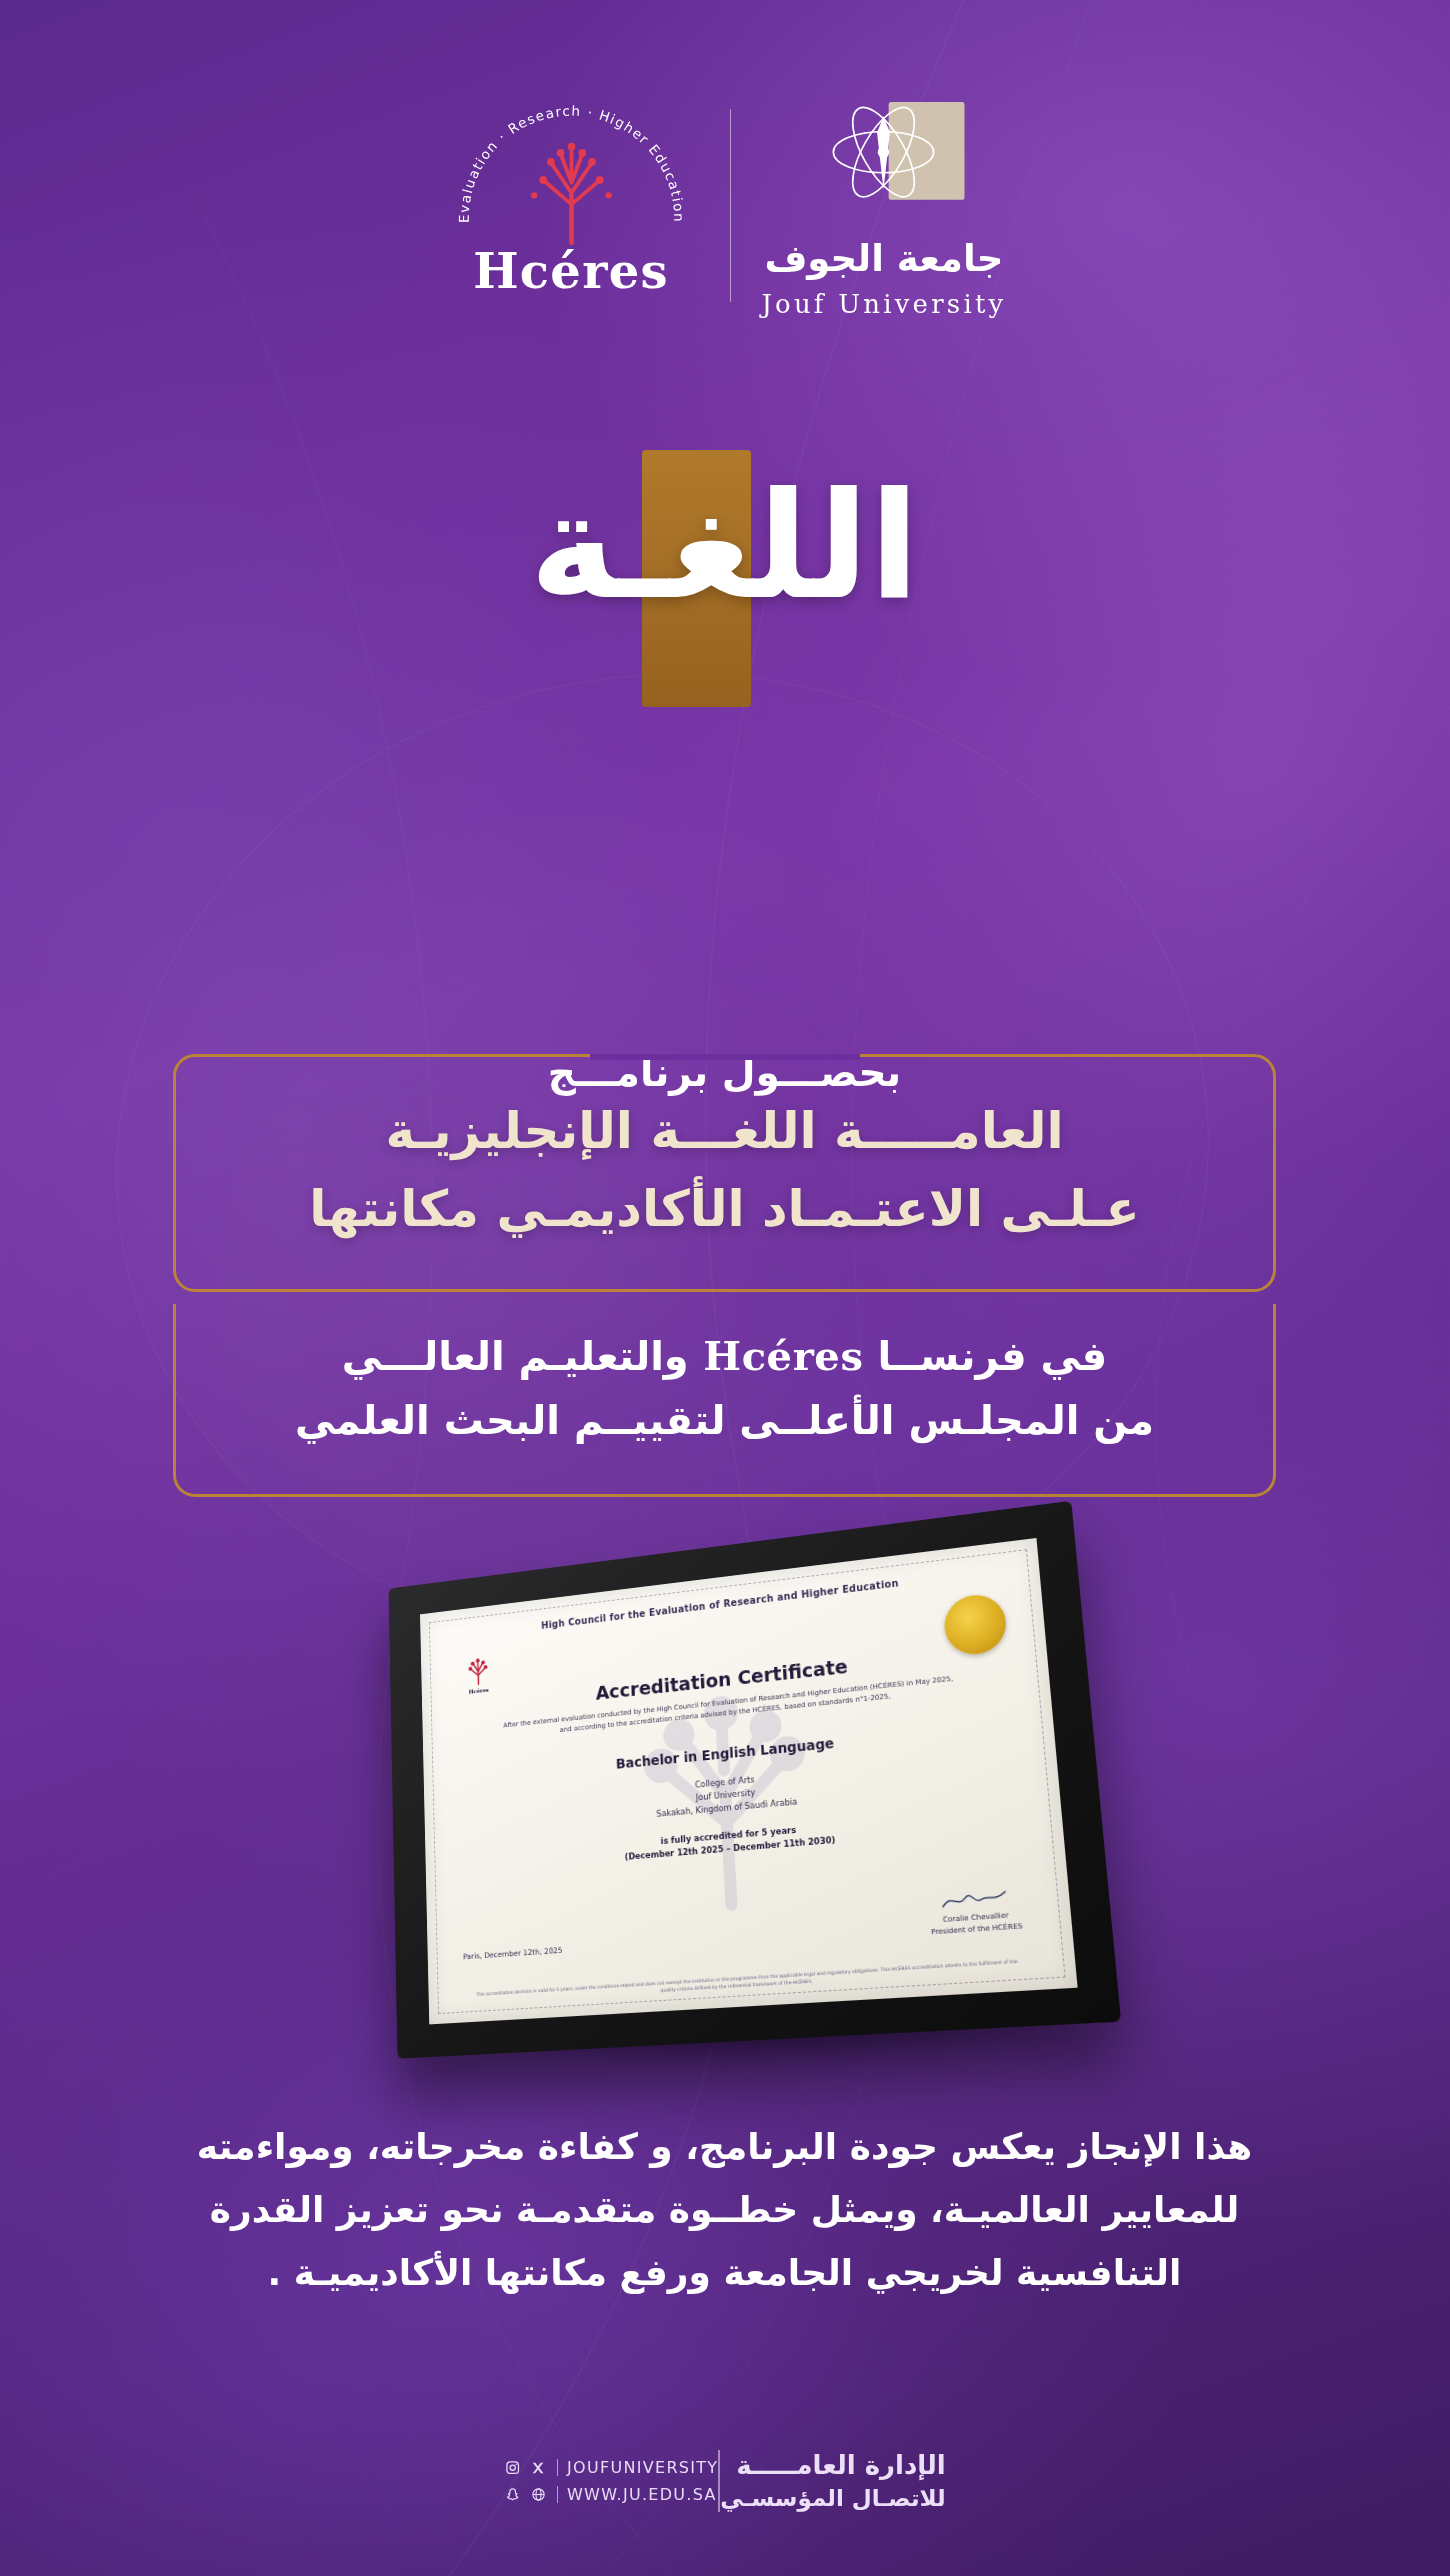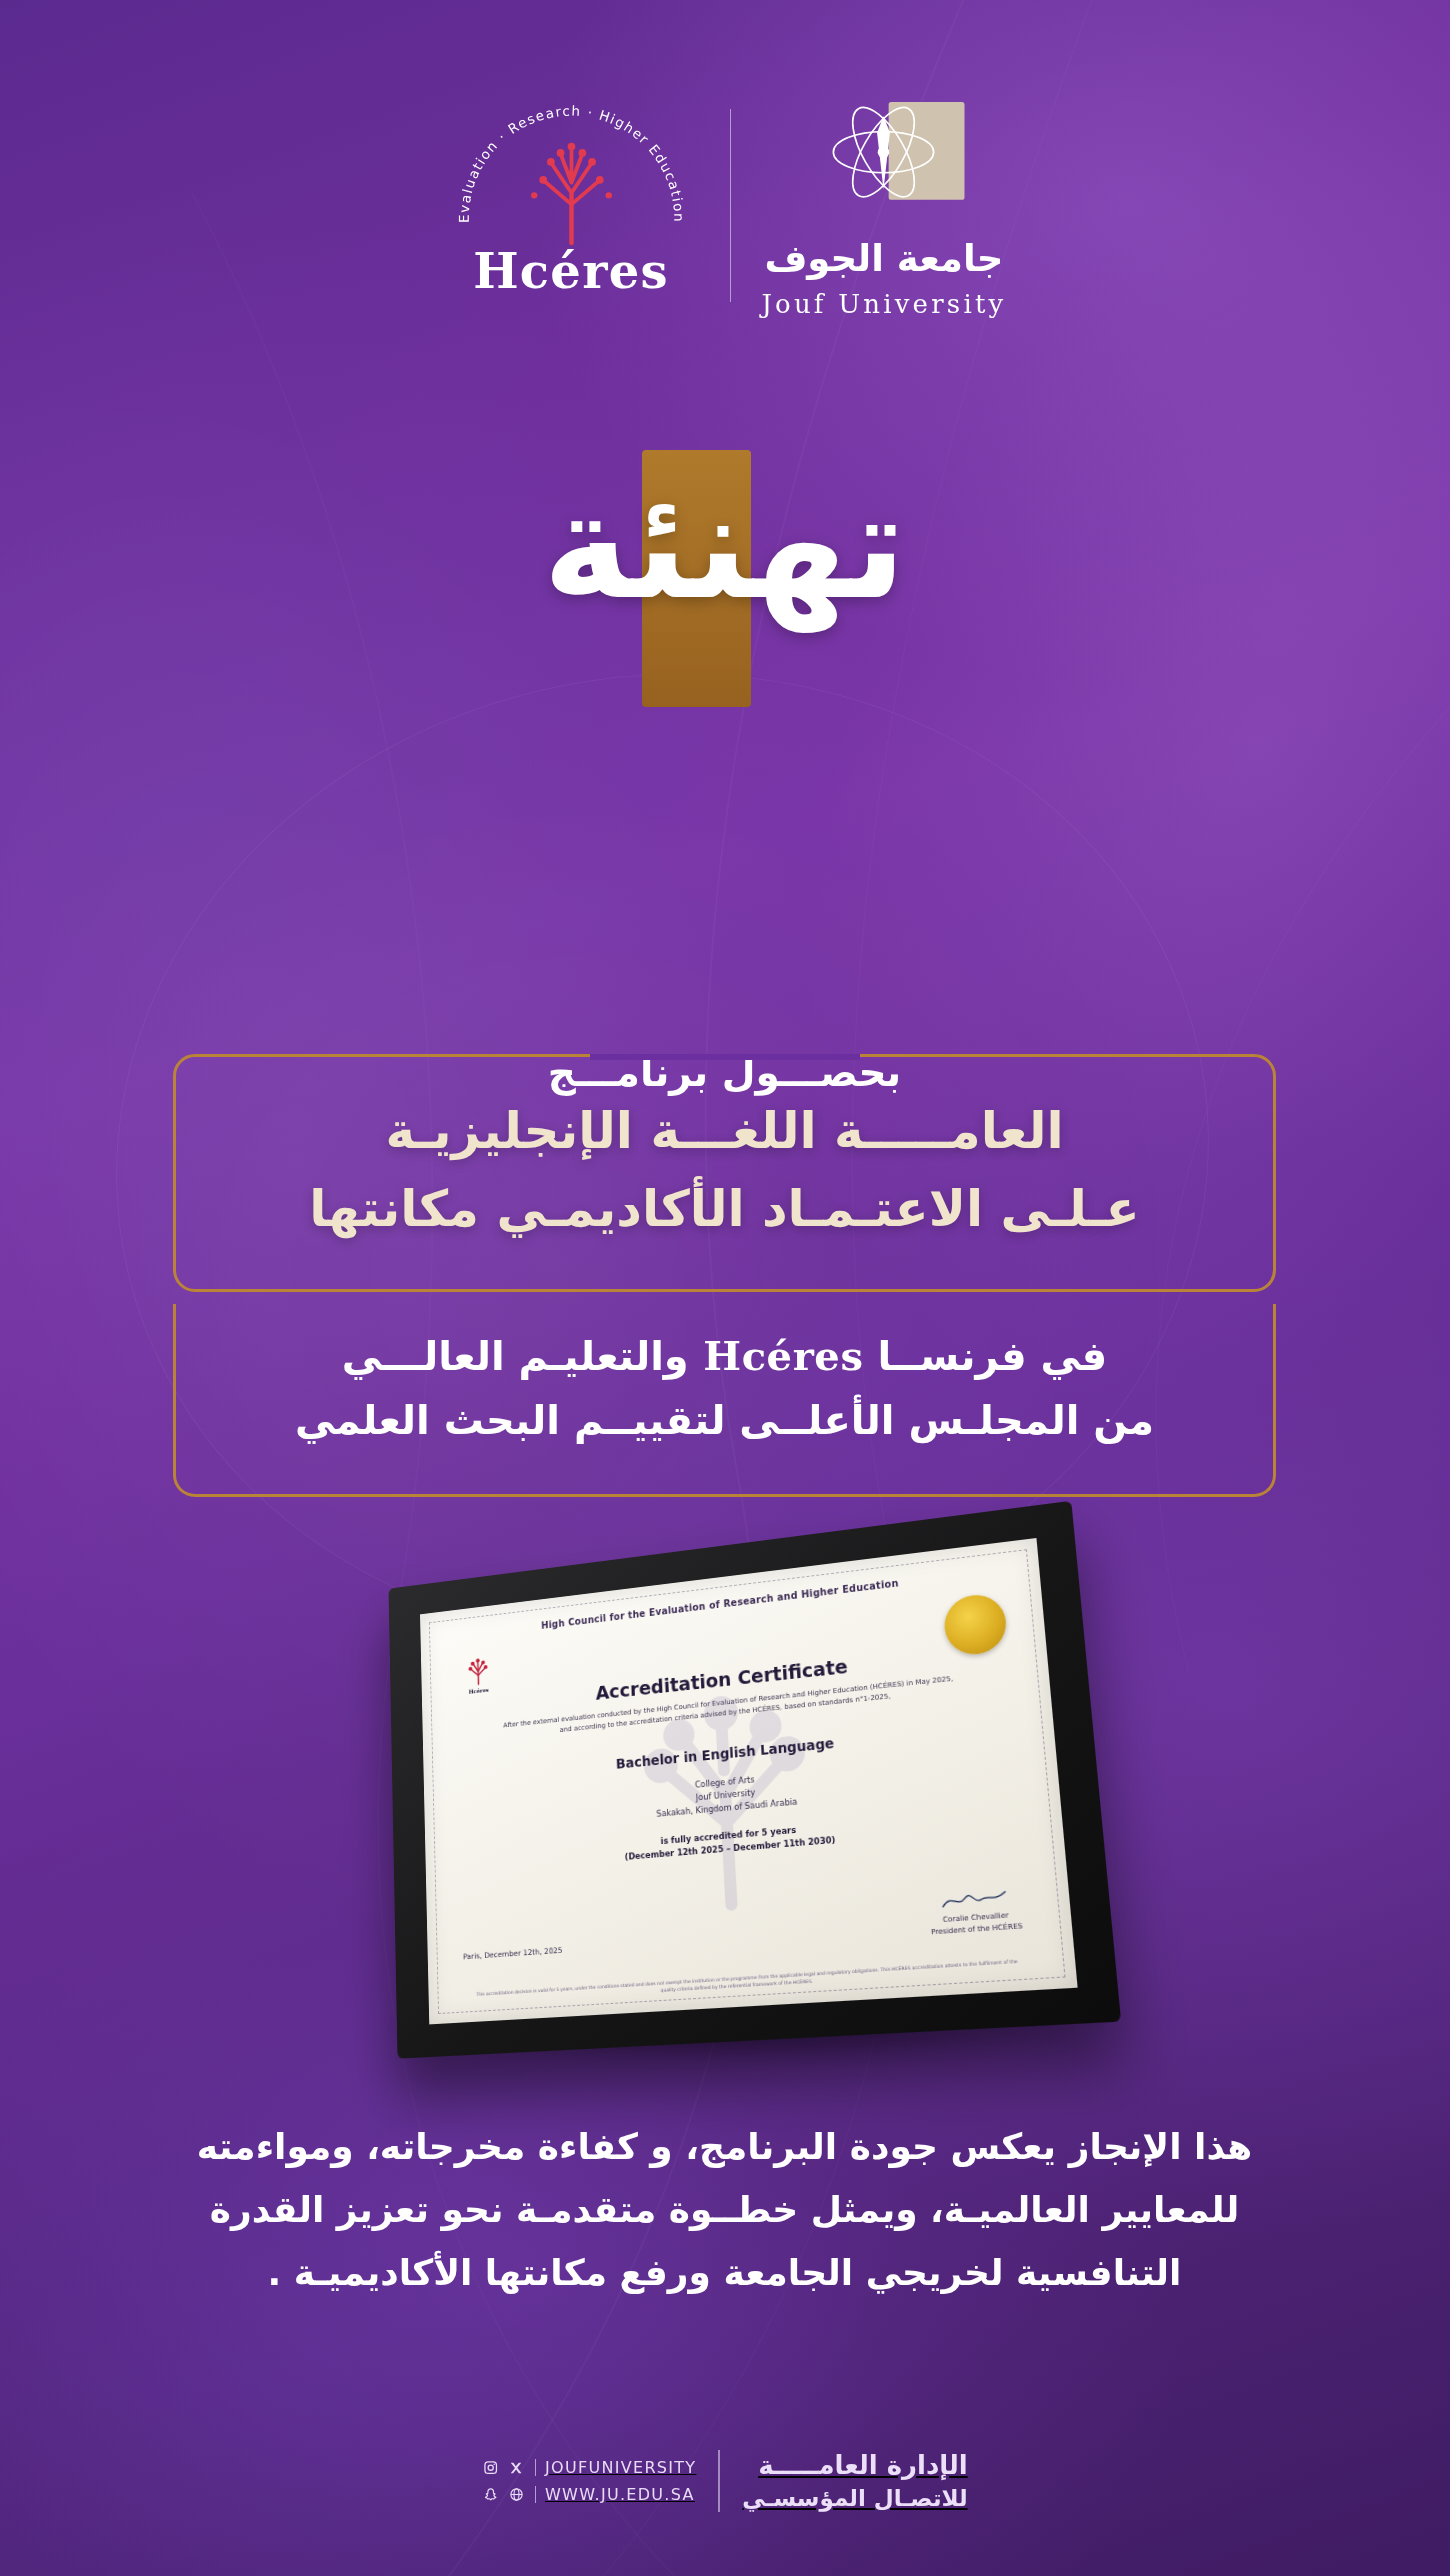--- a/index.html
+++ b/index.html
@@ -418,23 +418,21 @@
   }
 
   
   .footer {
     position: absolute;
     bottom: 62px;
     left: 0; right: 0;
     display: flex;
     justify-content: center;
     align-items: center;
-    gap: 22px;
     direction: ltr;
-    text-decoration: underline;
   }
   .footer-social {
     display: flex;
     flex-direction: column;
     gap: 7.7px;
     align-items: flex-start;
   }
   .soc-line {
     display: flex;
     align-items: center;
@@ -536,21 +534,21 @@
         </svg>
       </div>
       <div class="ju-ar">جامعة الجوف</div>
       <div class="ju-en">Jouf University</div>
     </div>
   </div>
 
   <div class="tahnia-wrap">
     <div class="tahnia-box">
       <div class="tahnia-bar"></div>
-      <div class="tahnia-text">تهنئة</div>
+      <div class="tahnia-text">اللغـة</div>
     </div>
   </div>
 
 
   <div class="program-label">بحصـــول برنامـــج</div>
 
   <div class="frame-box"></div>
   <div class="frame-text">
     <div>العامـــــة اللغـــة الإنجليزيـة</div>
     <div>عـلـى الاعتـمـاد الأكاديمـي مكانتها</div>

